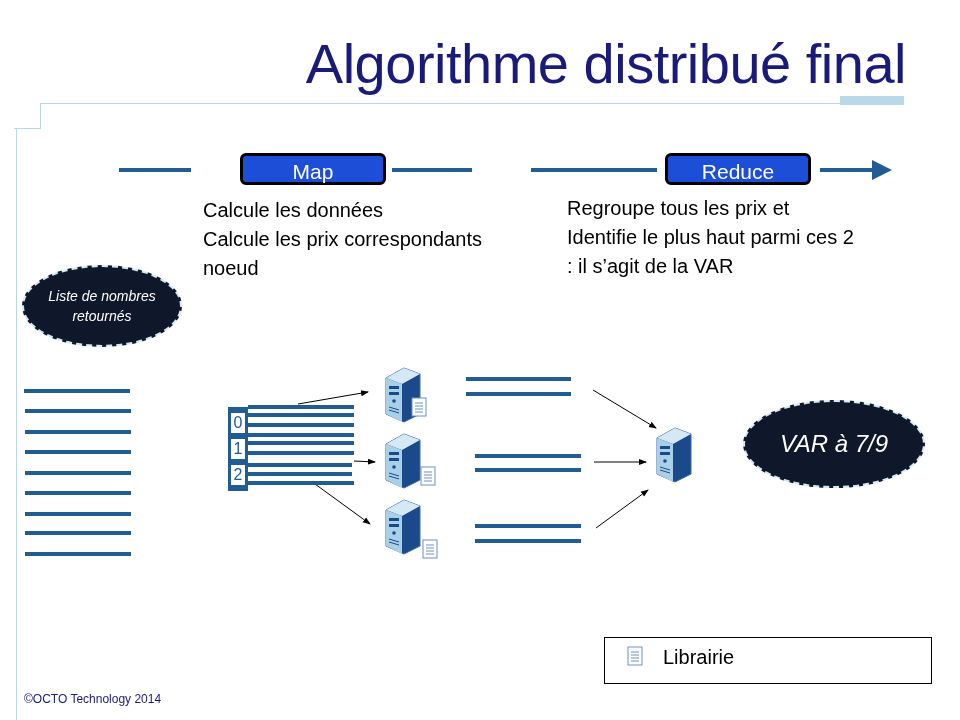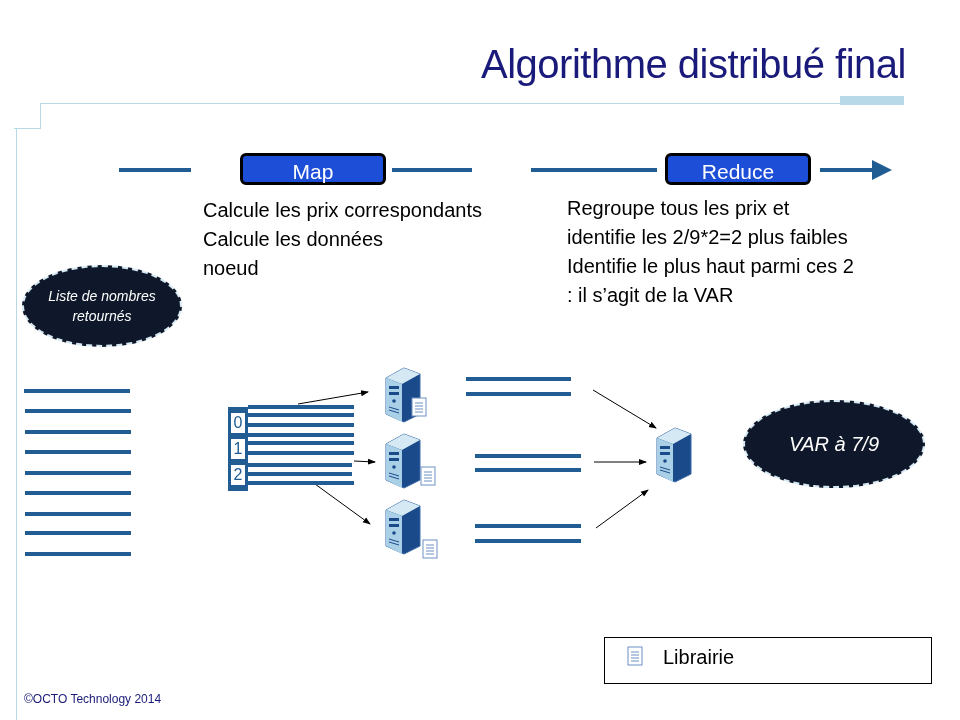--- a/index.html
+++ b/index.html
@@ -1,18 +1,18 @@
 <!DOCTYPE html>
 <html><head>
 <meta charset="utf-8">
 <style>
   html, body { margin:0; padding:0; background:#ffffff; }
   body { width:960px; height:720px; position:relative; overflow:hidden; font-family:"Liberation Sans", sans-serif; }
   .abs { position:absolute; }
-  .title { left:0; width:906px; top:28px; text-align:right; font-size:40px; color:#1a1a7a; letter-spacing:-0.5px; line-height:72px; }
+  .title { left:0; width:906px; top:28px; text-align:right; font-size:56px; color:#1a1a7a; letter-spacing:-0.5px; line-height:72px; }
   .title-accent { left:840px; top:96px; width:64px; height:9px; background:#b8dae8; }
   .hline-top { left:40px; top:103px; width:864px; height:1px; background:#b8d8e4; }
   .vline-top { left:40px; top:103px; width:1px; height:26px; background:#b8d8e4; }
   .hline-step { left:14px; top:128px; width:27px; height:1px; background:#b8d8e4; }
   .vline-left { left:16px; top:128px; width:1px; height:592px; background:#b8d8e4; }
   .flowbar { height:4px; background:#215c93; }
   .phase-box { height:32px; border:3px solid #000; border-radius:6px; background:#1d4ed8; color:#ffffff; font-size:21px; text-align:center; line-height:32px; box-sizing:border-box; }
   .desc { font-size:20px; color:#000; line-height:29px; }
   .cloud { background:#0f172a; border:2px dashed #d5eaf2; border-radius:50%; color:#fff; font-style:italic; text-align:center; box-sizing:border-box; display:flex; align-items:center; justify-content:center; }
   .bar { height:4px; background:#215c93; }
@@ -48,27 +48,26 @@
     </defs>
   <line x1="298" y1="404" x2="368" y2="392" stroke="#000" stroke-width="1" marker-end="url(#ah)"></line>
   <line x1="354" y1="461" x2="375" y2="462" stroke="#000" stroke-width="1" marker-end="url(#ah)"></line>
   <line x1="315" y1="484" x2="370" y2="524" stroke="#000" stroke-width="1" marker-end="url(#ah)"></line>
   <line x1="593" y1="390" x2="656" y2="428" stroke="#000" stroke-width="1" marker-end="url(#ah)"></line>
   <line x1="594" y1="462" x2="646" y2="462" stroke="#000" stroke-width="1" marker-end="url(#ah)"></line>
   <line x1="596" y1="528" x2="648" y2="490" stroke="#000" stroke-width="1" marker-end="url(#ah)"></line>
 </svg>
 
 <div class="abs desc" style="left:203px;top:196px;">
+  <div>Calcule les données</div>
   <div>Calcule les prix correspondants</div>
-  <div>Calcule les données</div>
   <div>noeud</div>
 </div>
 <div class="abs desc" style="left:567px;top:194px;">
   <div>Regroupe tous les prix et</div>
-  <div>identifie les 2/9*2=2 plus faibles</div>
   <div>Identifie le plus haut parmi ces 2</div>
   <div>: il s’agit de la VAR</div>
 </div>
 
 <div class="abs cloud" style="left:22px;top:265px;width:160px;height:82px;font-size:14px;line-height:20px;">
   <div>
     <div>Liste de nombres</div>
     <div>retournés</div>
   </div>
 </div>
@@ -144,19 +143,19 @@
     </g>
 </svg>
 
 <div class="abs bar" style="left:466px;top:377px;width:105px;"></div>
 <div class="abs bar" style="left:466px;top:392px;width:105px;"></div>
 <div class="abs bar" style="left:475px;top:454px;width:106px;"></div>
 <div class="abs bar" style="left:475px;top:468px;width:106px;"></div>
 <div class="abs bar" style="left:475px;top:524px;width:106px;"></div>
 <div class="abs bar" style="left:475px;top:539px;width:106px;"></div>
 
-<div class="abs cloud" style="left:743px;top:400px;width:182px;height:88px;font-size:20px;">VAR à 7/9</div>
+<div class="abs cloud" style="left:743px;top:400px;width:182px;height:88px;font-size:24px;">VAR à 7/9</div>
 
 <div class="abs legend">
   <div class="legend-label">Librairie</div>
 </div>
 
 <div class="abs footer">©OCTO  Technology 2014</div>
 
 </body></html>

